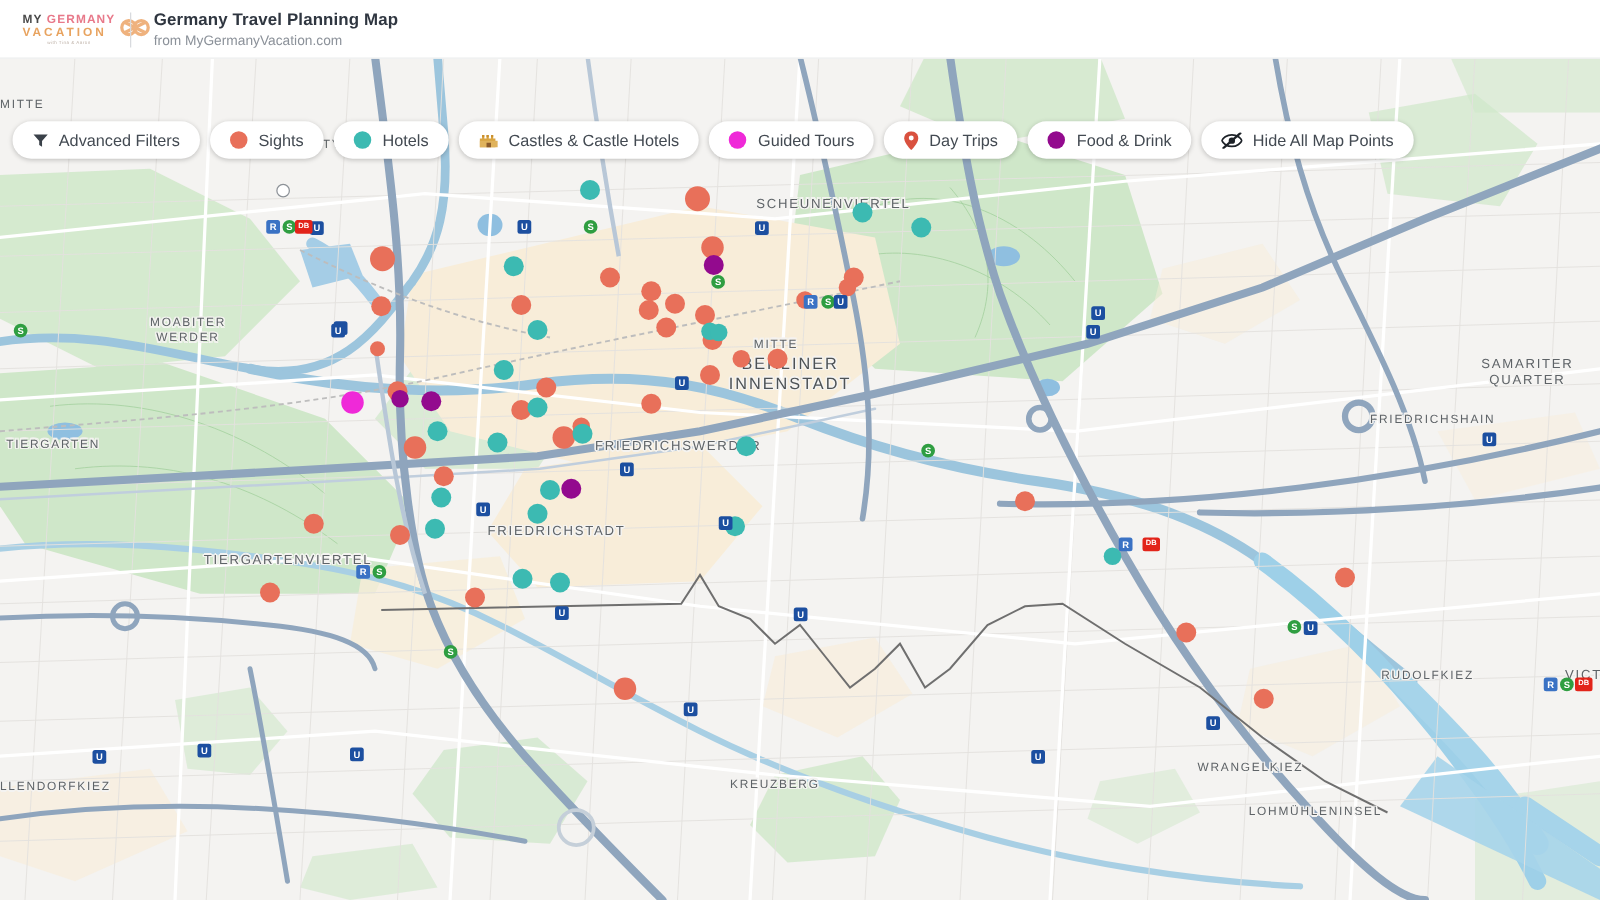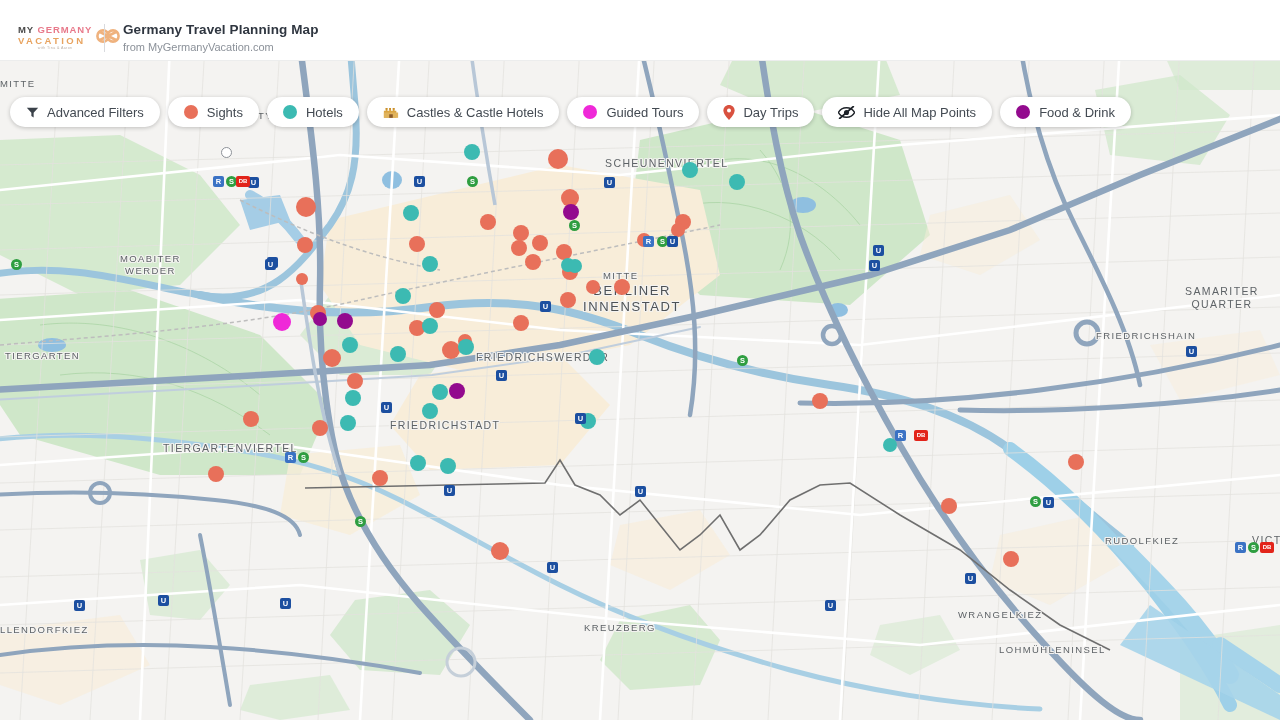--- a/index.html
+++ b/index.html
@@ -7,21 +7,21 @@
   html, body {
     margin: 0; padding: 0;
     width: 1280px; height: 720px;
     overflow: hidden;
     font-family: "Liberation Sans", sans-serif;
     background: #ffffff;
   }
 
   
   #header {
-    position: absolute; top: 16px; left: 0;
+    position: absolute; top: 2px; left: 0;
     width: 1280px; height: 45px;
     background: #ffffff;
     display: flex; align-items: center;
     z-index: 60;
     border-bottom: 1px solid #eceded;
   }
   #logo-block {
     display: flex; align-items: center;
     padding-left: 18px;
     width: 100px;
@@ -476,28 +476,28 @@
       <div class="pill">
         <span class="glyph">
           <svg width="12" height="15" viewBox="0 0 12 16">
             <path d="M6 0C2.7 0 0 2.6 0 5.9 0 10.3 6 16 6 16s6-5.7 6-10.1C12 2.6 9.3 0 6 0z" fill="#d9513f"></path>
             <circle cx="6" cy="5.8" r="2.1" fill="#fff"></circle>
           </svg>
         </span>
         <span class="pill-label">Day Trips</span>
       </div>
       <div class="pill">
+        <span class="swatch" style="background: rgb(147, 10, 142);"></span>
+        <span class="pill-label">Food &amp; Drink</span>
+      </div>
+      <div class="pill">
         <span class="glyph">
           <svg width="17" height="13" viewBox="0 0 20 15">
             <path d="M10 2C5 2 1.6 5.4 0.5 7.5 1.6 9.6 5 13 10 13s8.4-3.4 9.5-5.5C18.4 5.4 15 2 10 2z" fill="none" stroke="#1d2228" stroke-width="1.7"></path>
             <circle cx="10" cy="7.5" r="3" fill="#1d2228"></circle>
             <path d="M2 14.5 L18 0.5" stroke="#1d2228" stroke-width="2.1" stroke-linecap="round"></path>
           </svg>
         </span>
         <span class="pill-label">Hide All Map Points</span>
       </div>
-      <div class="pill">
-        <span class="swatch" style="background: rgb(147, 10, 142);"></span>
-        <span class="pill-label">Food &amp; Drink</span>
-      </div>
     </div>
 
 </div>
 
 </body></html>

